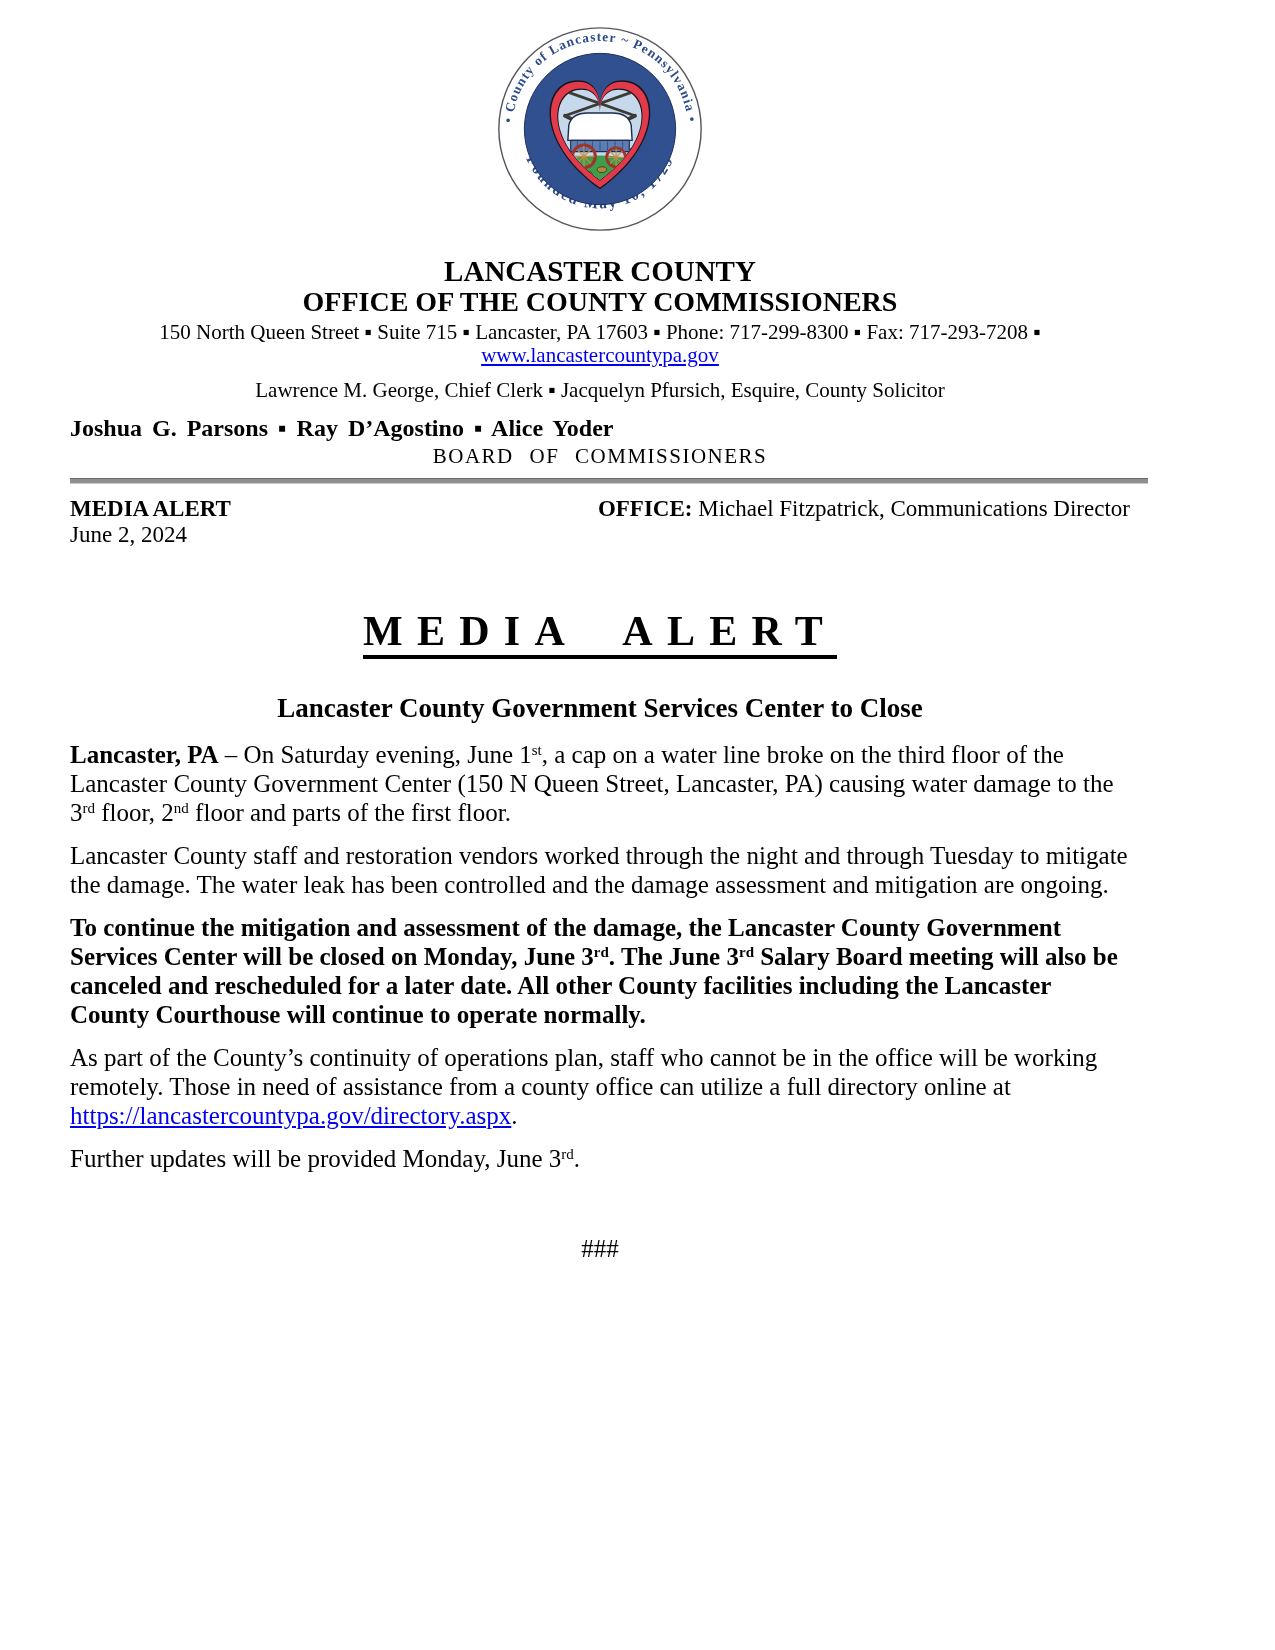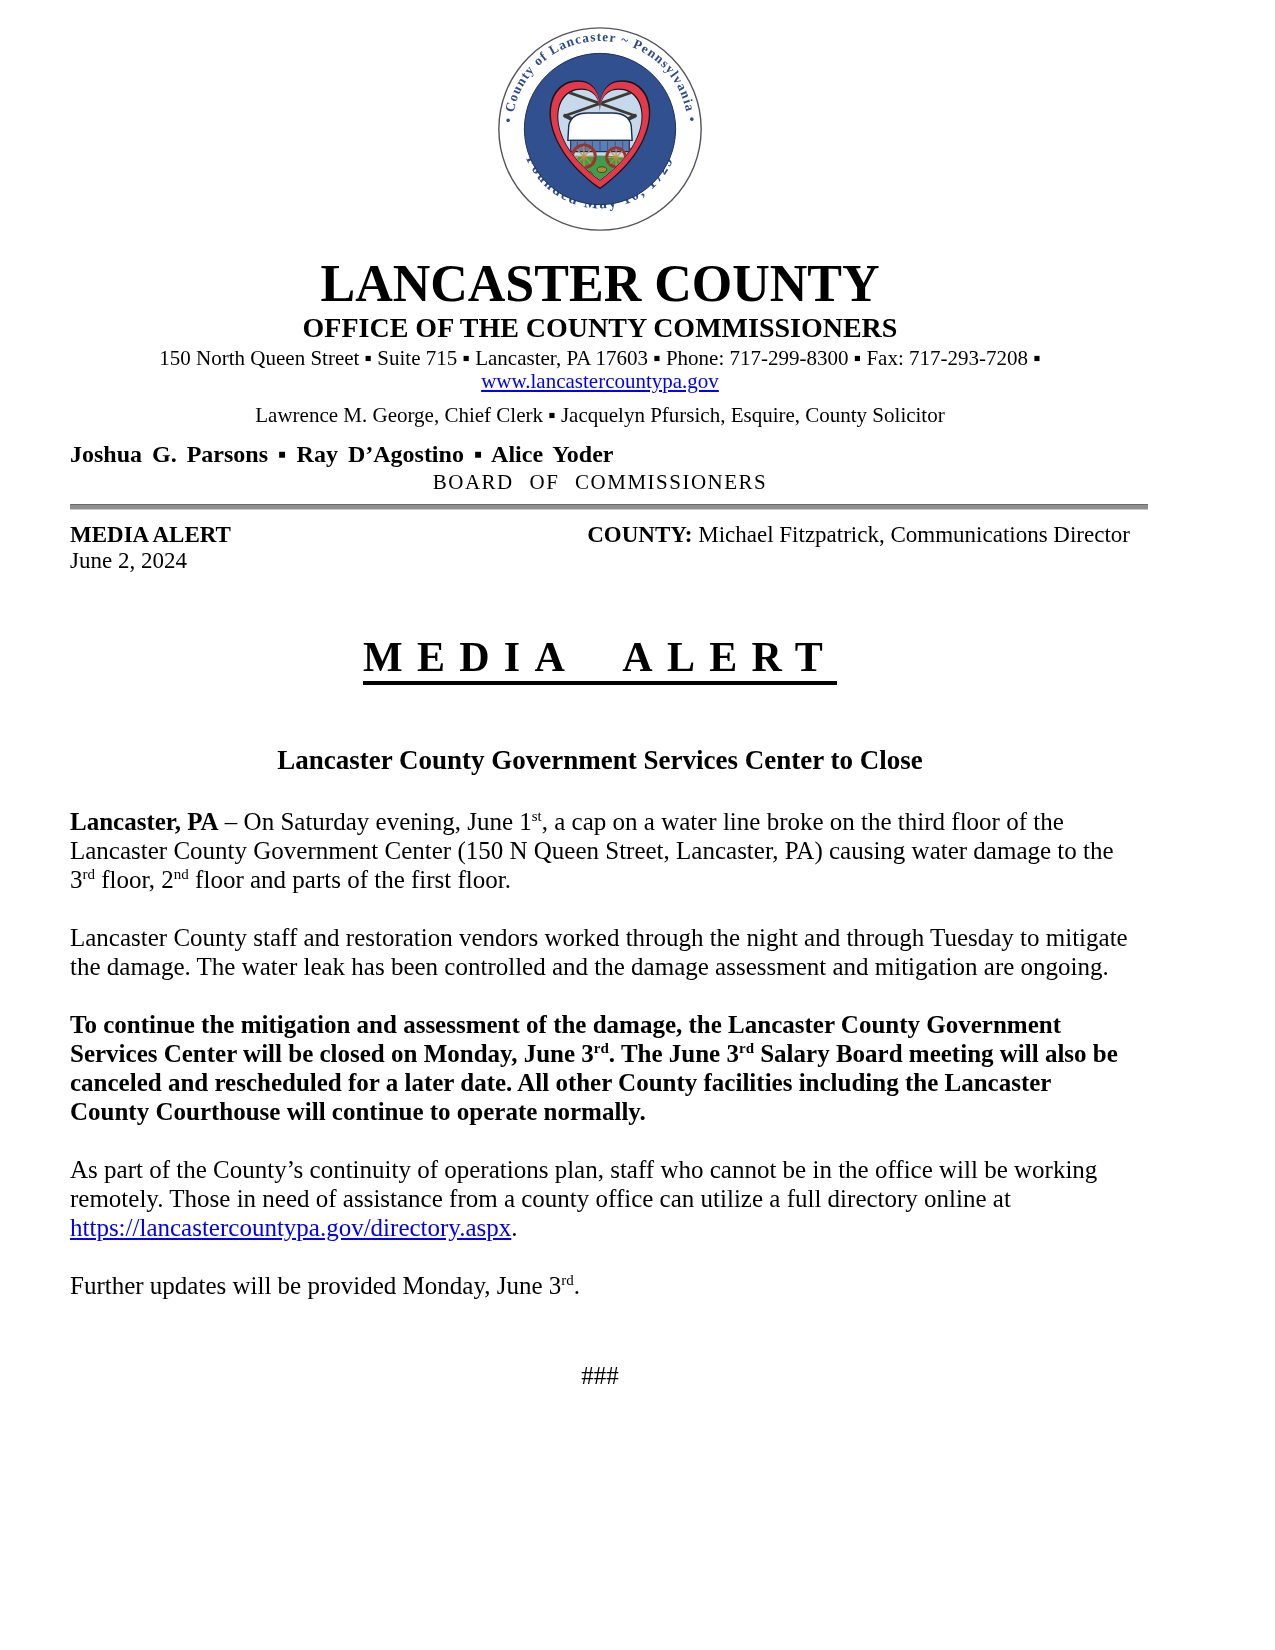--- a/index.html
+++ b/index.html
@@ -12,21 +12,21 @@
     background:#ffffff;
     font-family:"Liberation Serif", serif;
     color:#000000;
     overflow:hidden;
   }
   .b{font-weight:bold;}
   .seal-wrap{text-align:center;margin:0 0 18px 0;}
   .seal-wrap svg{display:inline-block;}
   .ring-text{font-family:"Liberation Serif",serif;font-weight:bold;fill:#2c4a8c;}
   .org-title{
-    font-size:52px;font-weight:bold;line-height:1.12;margin:0;text-align:center;
+    font-size:29px;font-weight:bold;line-height:1.12;margin:0;text-align:center;
   }
   .org-subtitle{
     font-size:28px;font-weight:bold;line-height:1.1;margin:0;text-align:center;
   }
   .address-line{font-size:21px;line-height:1.08;margin:3px 0 12px 0;text-align:center;}
   .clerks-line{font-size:21px;line-height:1.08;margin:2px 0 0 0;text-align:center;}
   .commissioners-line{font-size:24px;font-weight:bold;line-height:1.15;margin:14px 0 0 0;word-spacing:4px;}
   .board-line{font-size:21px;line-height:1.1;margin:2px 0 0 0;text-align:center;letter-spacing:1.5px;word-spacing:9px;}
   .rule{
     height:4px;background:#8f8f8f;border-top:1px solid #6b6b6b;border-bottom:1px solid #c9c9c9;
@@ -37,23 +37,23 @@
   .info-right{text-align:right;}
   .doc-link{color:#0000ee;text-decoration:underline;cursor:pointer;}
   .headline{
     text-align:center;margin-top:58px;
   }
   .headline-text{
     font-size:42px;font-weight:bold;letter-spacing:0.34em;word-spacing:0.55em;
     border-bottom:4px solid #000;padding-bottom:1px;
   }
   .doc-subtitle{
-    text-align:center;margin-top:62px;font-size:27px;font-weight:bold;line-height:1.3;
+    text-align:center;margin-top:36px;font-size:27px;font-weight:bold;line-height:1.3;
   }
-  .body-p{font-size:25px;line-height:29px;margin:29px 0 0 0;text-align:left;}
+  .body-p{font-size:25px;line-height:29px;margin:14px 0 0 0;text-align:left;}
   .body-p:first-of-type{margin-top:40px;}
   sup{font-size:60%;line-height:0;position:relative;top:-0.55em;vertical-align:baseline;}
   .end-mark{font-size:25px;text-align:center;margin-top:62px;}
 </style>
 </head>
 <body>
 
 <div class="page">
 
   <div class="seal-wrap">
@@ -140,21 +140,21 @@
   <p class="board-line">BOARD OF COMMISSIONERS</p>
 
   <div class="rule"></div>
 
   <div class="info-row">
     <div class="info-left">
       <div class="b">MEDIA ALERT</div>
       <div>June 2, 2024</div>
     </div>
     <div class="info-right">
-      <div><span class="b">COUNTY:</span><span> Michael Fitzpatrick, Communications Director</span></div>
+      <div><span class="b">OFFICE:</span><span> Michael Fitzpatrick, Communications Director</span></div>
     </div>
   </div>
 
   <div class="headline">
     <span class="headline-text">MEDIA ALERT</span>
   </div>
 
   <div class="doc-subtitle">
     <div>Lancaster County Government Services Center to Close</div>
   </div>

